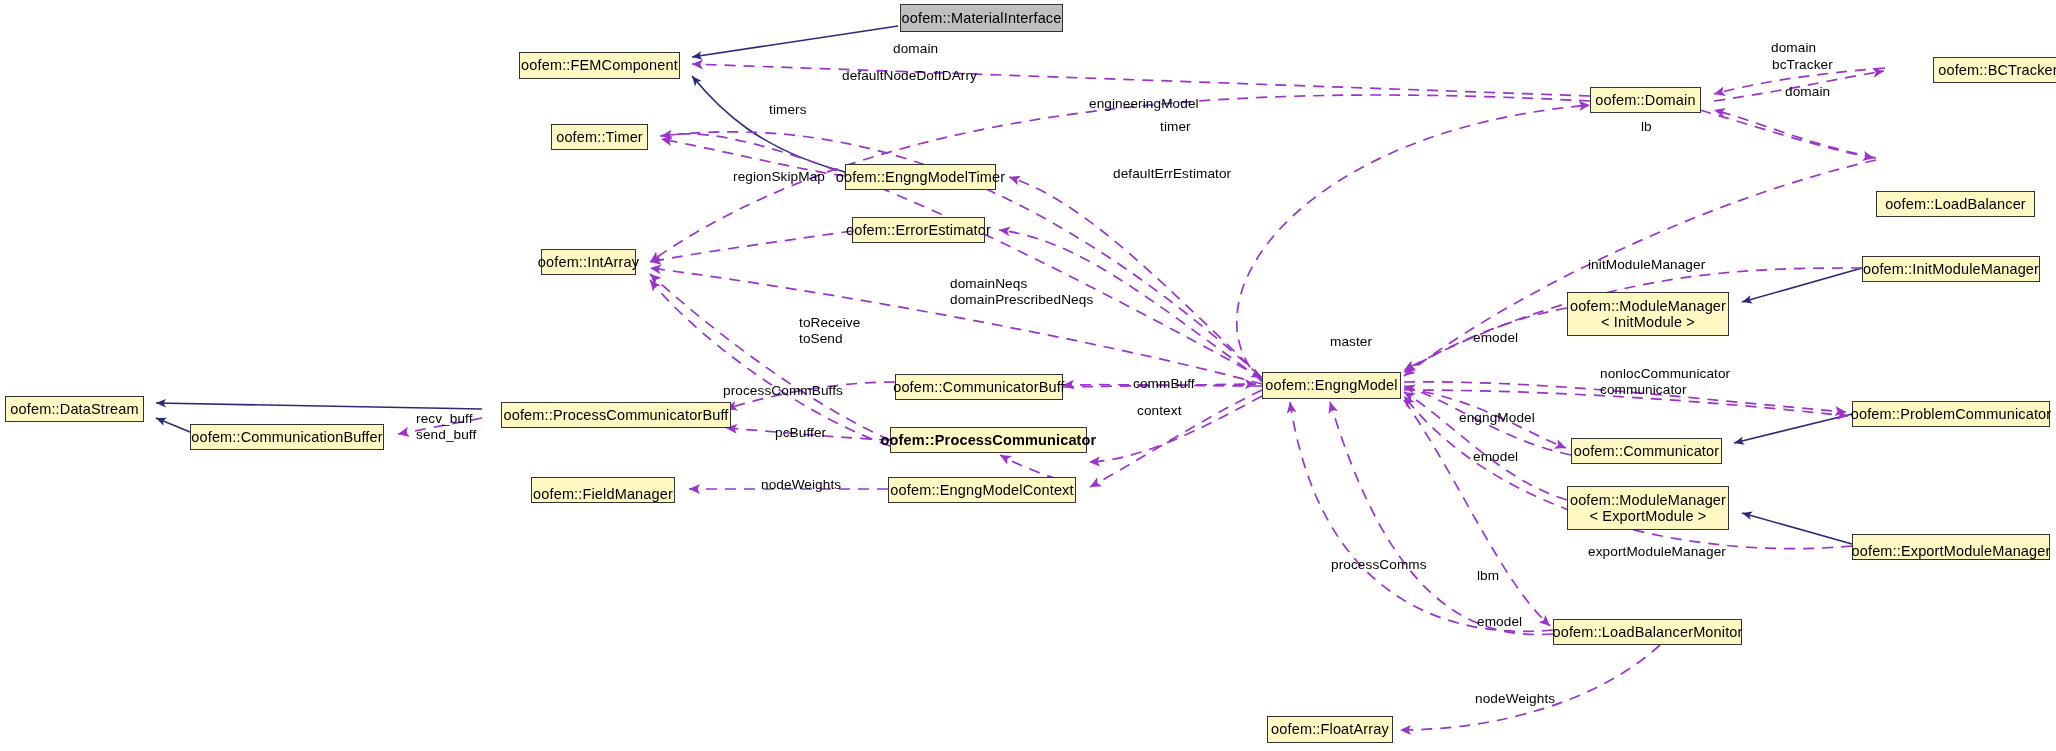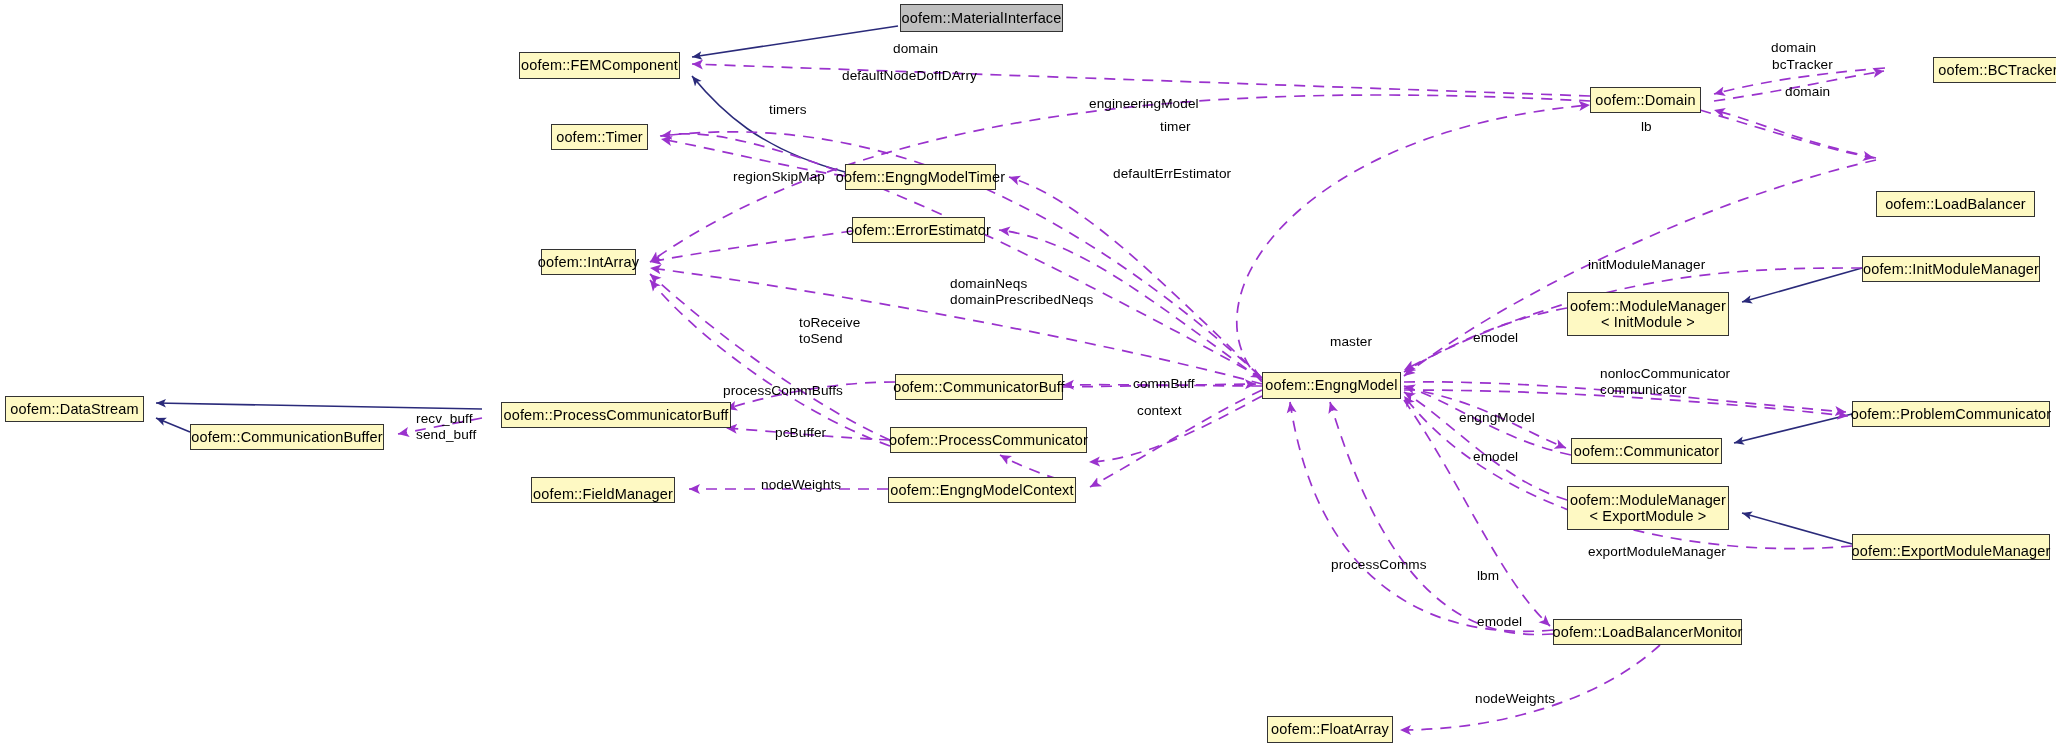--- a/index.html
+++ b/index.html
@@ -130,21 +130,21 @@
       </div>
       <div class="node strong" style="left: 190px; top: 424px; width: 194px; height: 26px;">
         <div class="inner">oofem::CommunicationBuffer</div>
       </div>
       <div class="node strong" style="left: 482px; top: 402px; width: 230px; height: 26px; margin-left: 19px;">
         <div class="inner">oofem::ProcessCommunicatorBuff</div>
       </div>
       <div class="node strong" style="left: 895px; top: 374px; width: 168px; height: 26px;">
         <div class="inner">oofem::CommunicatorBuff</div>
       </div>
-      <div class="node strong" style="left: 890px; top: 427px; width: 197px; height: 26px;">
+      <div class="node strong" style="left: 890px; top: 427px; width: 197px; height: 26px; font-weight: bold;">
         <div class="inner">oofem::ProcessCommunicator</div>
       </div>
       <div class="node strong" style="left: 531px; top: 477px; width: 144px; height: 26px; align-items: flex-end;">
         <div class="inner">oofem::FieldManager</div>
       </div>
       <div class="node strong" style="left: 888px; top: 477px; width: 188px; height: 26px;">
         <div class="inner">oofem::EngngModelContext</div>
       </div>
       <div class="node strong" style="left: 1262px; top: 372px; width: 139px; height: 27px;">
         <div class="inner">oofem::EngngModel</div>

